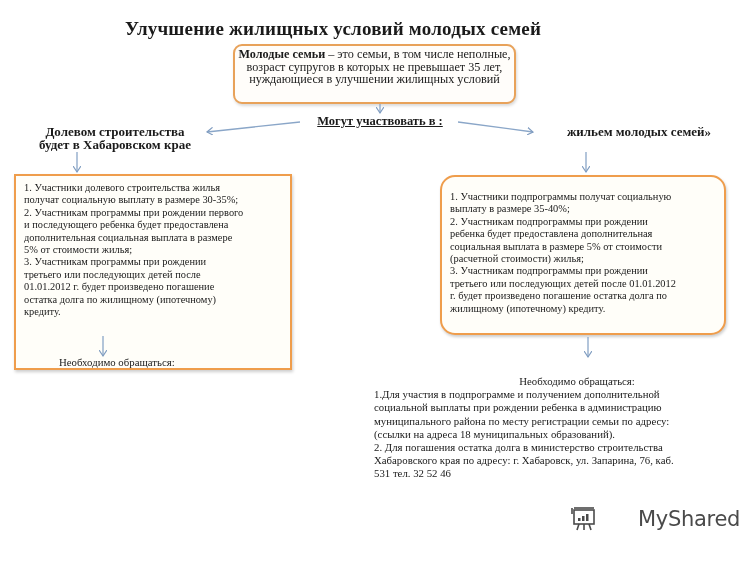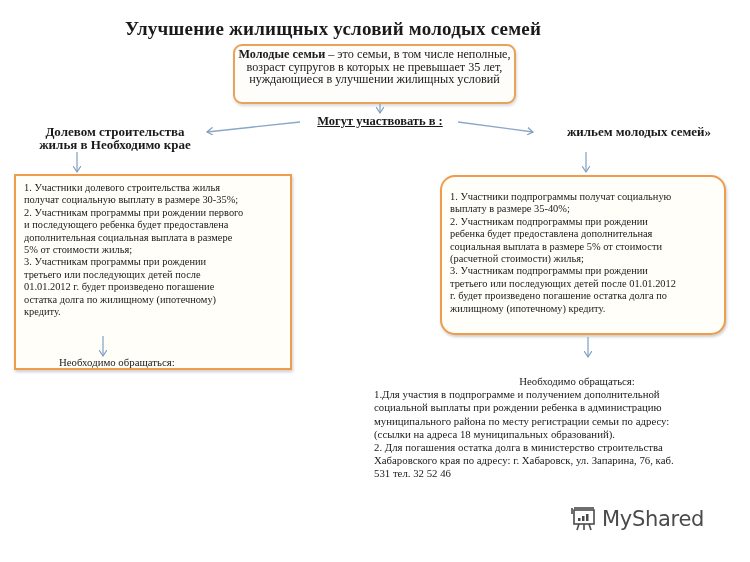--- a/index.html
+++ b/index.html
@@ -45,42 +45,42 @@
   .contact .head { display: block; }
   .contact-left { left: 38px; top: 356px; width: 245px; }
   .contact-left .head { padding-left: 21px; }
   .contact-right { left: 374px; top: 375px; width: 370px; }
   .contact-right .head { text-align: center; padding-left: 36px; }
   .contact p { white-space: pre-line; }
 
   svg.arrows { position: absolute; left: 0; top: 0; width: 750px; height: 562px; pointer-events: none; }
 
   .logo {
-    position: absolute; left: 570px; top: 503px; height: 32px; display: flex; align-items: center;
+    position: absolute; left: 570px; top: 503px; height: 32px; display: flex; align-items: center; gap: 36px;
   }
   .logo-icon { width: 28px; height: 30px; }
   .logo-text {
     font-family: "DejaVu Sans", "Liberation Sans", sans-serif; font-size: 21px; color: #4a4a4a;
     margin-left: 4px; letter-spacing: -0.3px;
   }
 </style>
 </head>
 <body>
 
 <div class="title">Улучшение жилищных условий молодых семей</div>
 
 <div class="def-box">
   <b>Молодые семьи</b><span> – это семьи, в том числе неполные, возраст супругов в которых  не превышает 35 лет, нуждающиеся в улучшении жилищных условий</span>
 </div>
 
 <div class="participate">Могут участвовать  в :</div>
 
 <div class="branch-title branch-left">
   <div>Долевом строительства</div>
-  <div>жилья в Необходимо крае</div>
+  <div>будет в Хабаровском крае</div>
 </div>
 <div class="branch-title branch-right">
   <div>жильем молодых семей»</div>
 </div>
 
 <div class="info-box info-left">
   <p>1.    Участники долевого строительства жилья
 получат социальную выплату в размере 30-35%;
 2. Участникам программы при рождении первого
  и последующего ребенка будет предоставлена

